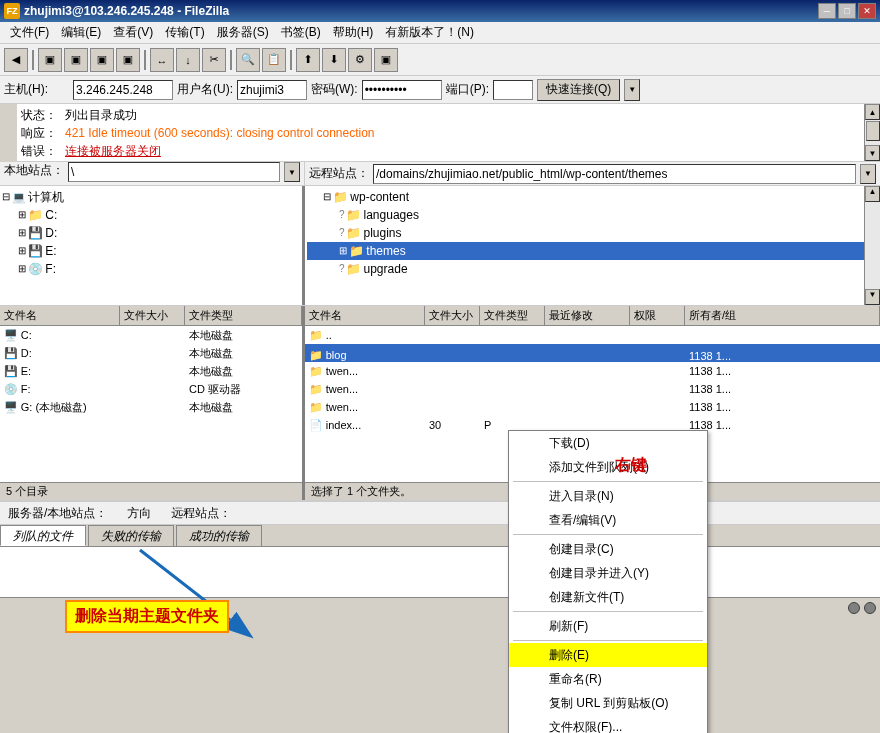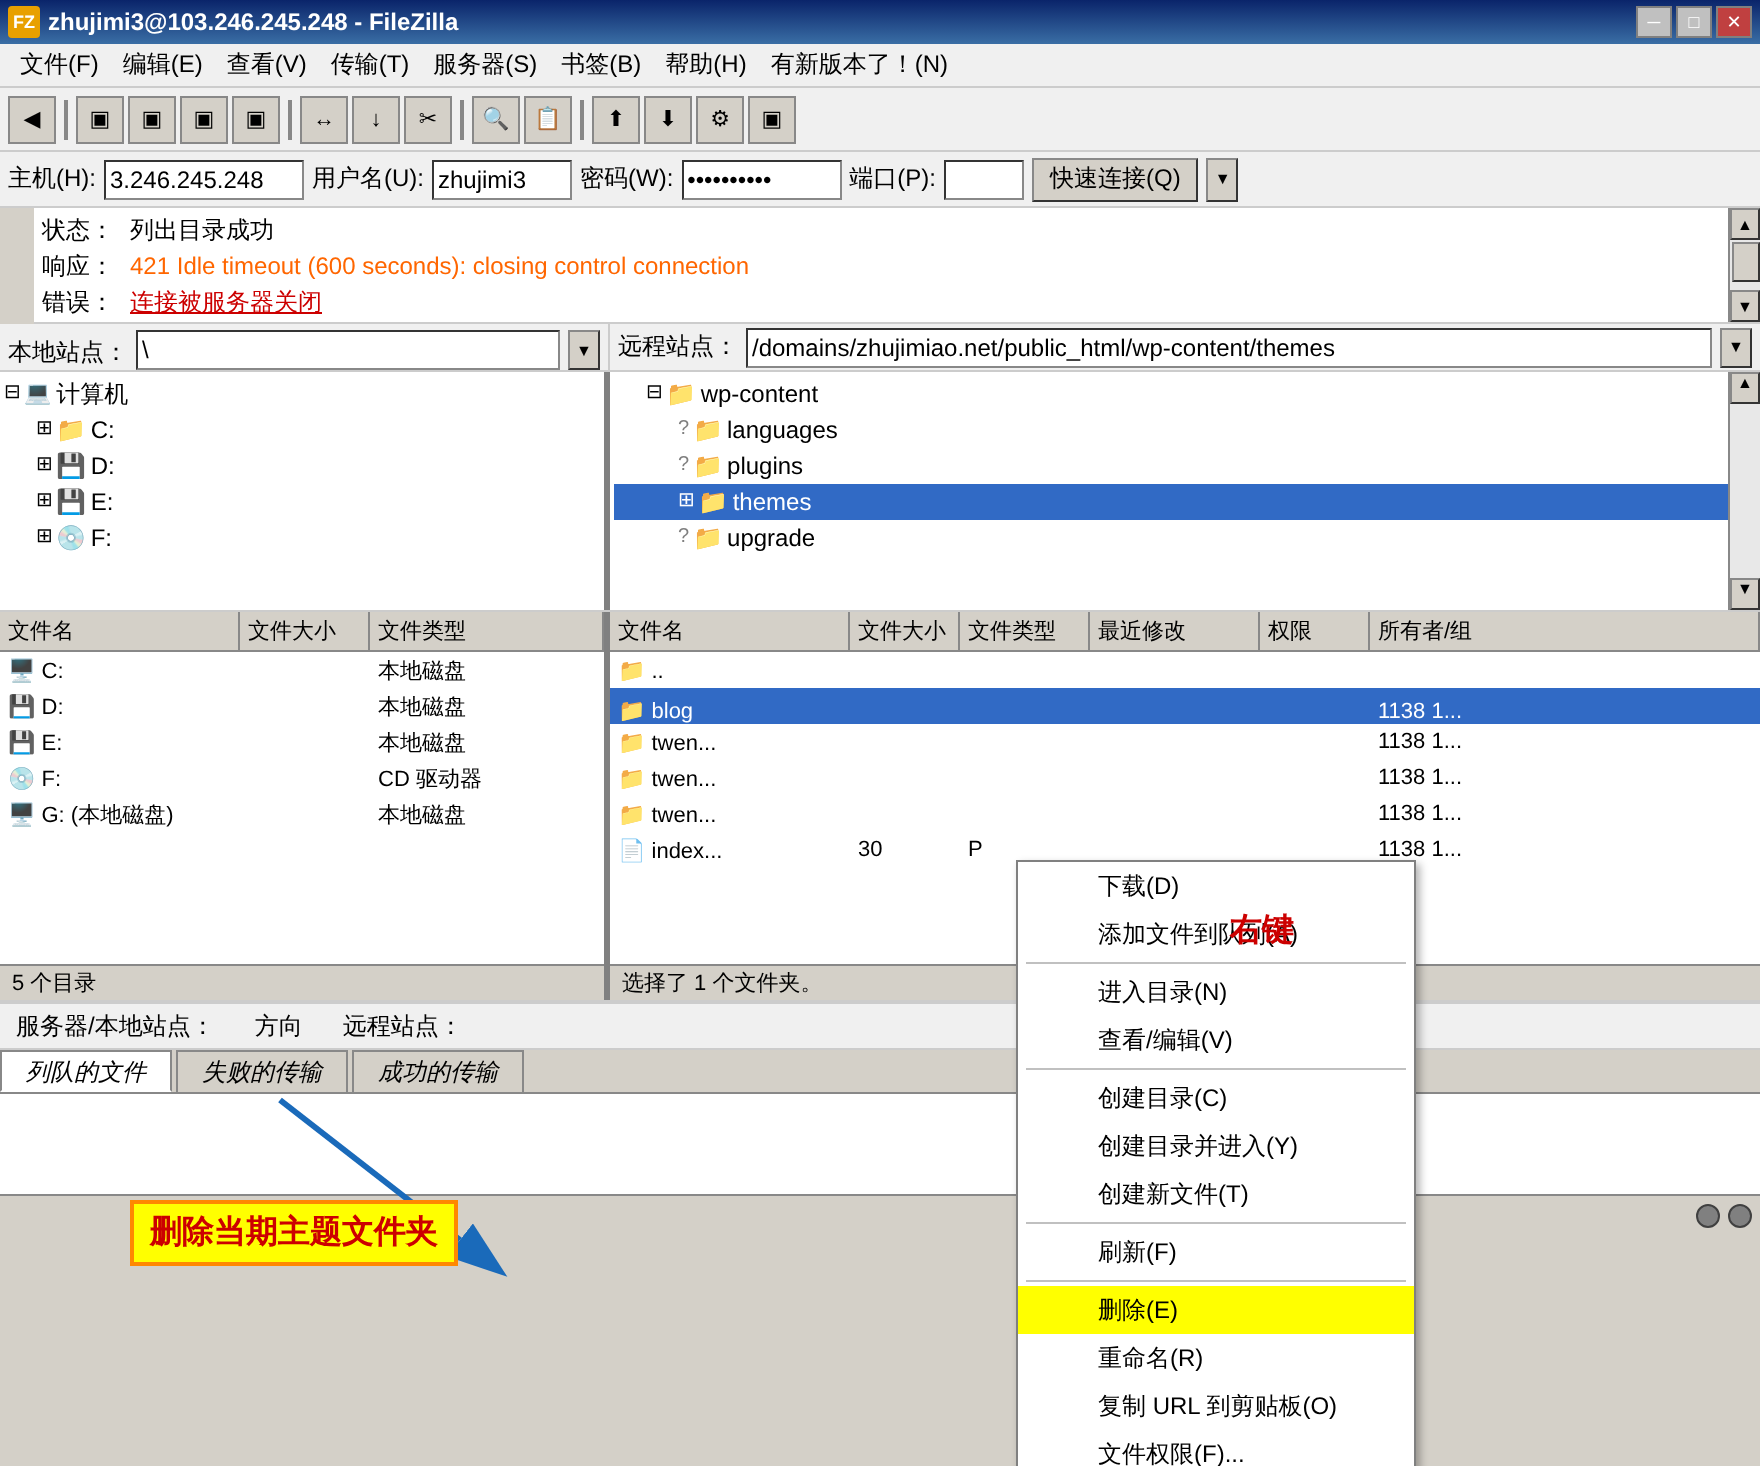--- a/index.html
+++ b/index.html
@@ -32,21 +32,21 @@
     
     .status-area { background: white; height: 76px; border-bottom: 1px solid #ccc; padding: 2px 4px; overflow: hidden; font-size: 12px; position: relative; margin-left: 17px; }
     .status-line { display: flex; gap: 8px; line-height: 18px; }
     .status-label { color: #000; min-width: 35px; }
     .status-value { color: #000; }
     .status-value.orange { color: #ff6600; }
     .status-value.red { color: #cc0000; text-decoration: underline; cursor: pointer; }
     
     
     .path-bars { display: flex; height: 24px; border-bottom: 1px solid #ccc; }
-    .path-bar-local { width: 305px; display: flex; align-items: flex-end; padding: 0 4px; gap: 4px; border-right: 1px solid #ccc; background: #f0f0f0; font-size: 12px; }
+    .path-bar-local { width: 305px; display: flex; align-items: flex-start; padding: 0 4px; gap: 4px; border-right: 1px solid #ccc; background: #f0f0f0; font-size: 12px; }
     .path-bar-remote { flex: 1; display: flex; align-items: center; padding: 0 4px; gap: 4px; background: #f0f0f0; font-size: 12px; }
     .path-label { color: #000; white-space: nowrap; }
     .path-input { flex: 1; height: 20px; border: 1px inset #888; background: white; padding: 0 2px; font-size: 12px; }
     .path-dropdown { width: 16px; height: 20px; background: #d4d0c8; border: 1px outset #888; display: flex; align-items: center; justify-content: center; font-size: 8px; cursor: pointer; }
     
     
     .main-panels { display: flex; height: 230px; border-bottom: 1px solid #ccc; }
     .local-panel { width: 305px; border-right: 3px solid #808080; display: flex; flex-direction: column; overflow: hidden; background: white; }
     .remote-panel { flex: 1; display: flex; flex-direction: column; overflow: hidden; background: white; }
     .tree-area { flex: 1; overflow: hidden; padding: 2px; position: relative; }
@@ -136,21 +136,21 @@
   <div class="toolbar-btn">📋</div>
   <div class="toolbar-sep"></div>
   <div class="toolbar-btn">⬆</div>
   <div class="toolbar-btn">⬇</div>
   <div class="toolbar-btn">⚙</div>
   <div class="toolbar-btn">▣</div>
 </div>
 
 <div class="conn-bar">
   <span class="conn-label">主机(H):</span>
-  <input class="conn-input" style="width: 100px;" value="3.246.245.248">
+  <input class="conn-input" style="width: 100px; margin-left: 21px;" value="3.246.245.248">
   <span class="conn-label">用户名(U):</span>
   <input class="conn-input" style="width: 70px;" value="zhujimi3">
   <span class="conn-label">密码(W):</span>
   <input class="conn-input" style="width: 80px;" type="password" value="1234567890">
   <span class="conn-label">端口(P):</span>
   <input class="conn-input" style="width: 40px;" value="">
   <button class="conn-btn">快速连接(Q)</button>
   <div class="conn-arrow">▼</div>
 </div>
 

